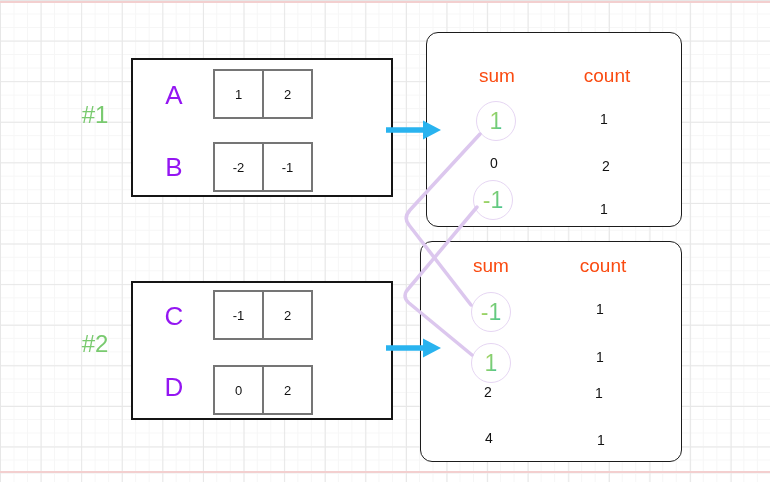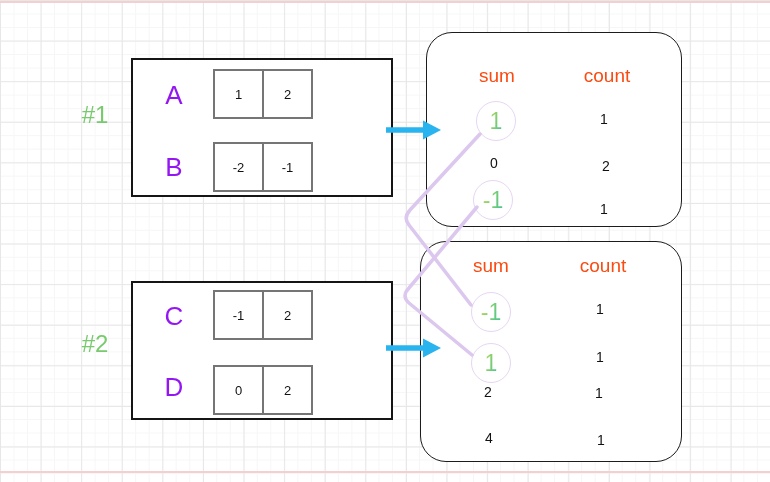--- a/index.html
+++ b/index.html
@@ -15,21 +15,21 @@
   .edge.top{top:1px;}
   .edge.bottom{top:471px;}
   .ctr{position:absolute;transform:translate(-50%,-50%);white-space:nowrap;line-height:1;}
   .group-label{font-size:24px;color:#79ca6f;}
   .array-box{position:absolute;width:262px;height:139px;border:2px solid #151515;background:#fff;box-sizing:border-box;}
   .array-name{font-size:26px;color:#9416f2;}
   .cells{position:absolute;display:flex;}
   .cell{width:51px;height:50px;border:2px solid #757575;background:#fff;box-sizing:border-box;
         display:flex;align-items:center;justify-content:center;font-size:13px;color:#111;}
   .cell + .cell{margin-left:-2px;}
-  .htable{position:absolute;border:1.6px solid #1c1c1c;border-radius:26px;background:#fff;box-sizing:border-box;}
+  .htable{position:absolute;border:1.6px solid #1c1c1c;border-radius:12px;background:#fff;box-sizing:border-box;}
   .hdr{font-size:19px;color:#fa4b11;}
   .num{font-size:14px;color:#111;}
   .hl-circle{position:absolute;width:40px;height:40px;border:1.6px solid #e6d6f3;border-radius:50%;
              box-sizing:border-box;display:flex;align-items:center;justify-content:center;background:#fff0;}
   .hl-num{font-size:23px;color:#5ec973;}
   @supports ((-webkit-background-clip: text) or (background-clip: text)){
     .hl-num{background:linear-gradient(105deg,#a9d55f 15%,#4fc68b 85%);
             -webkit-background-clip:text;background-clip:text;color:transparent;}
   }
   svg.overlay{position:absolute;left:0;top:0;pointer-events:none;}

